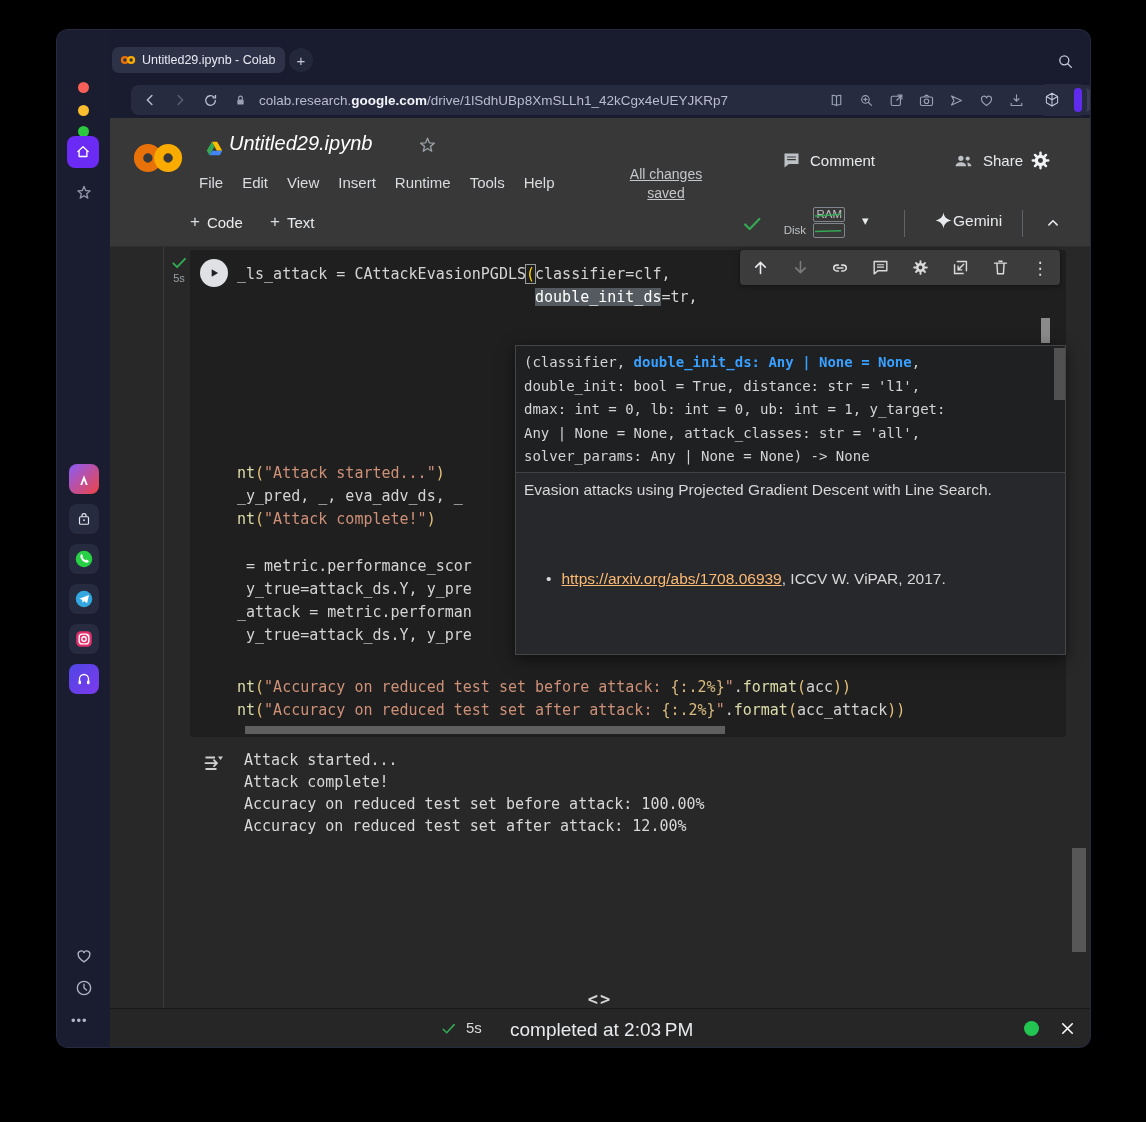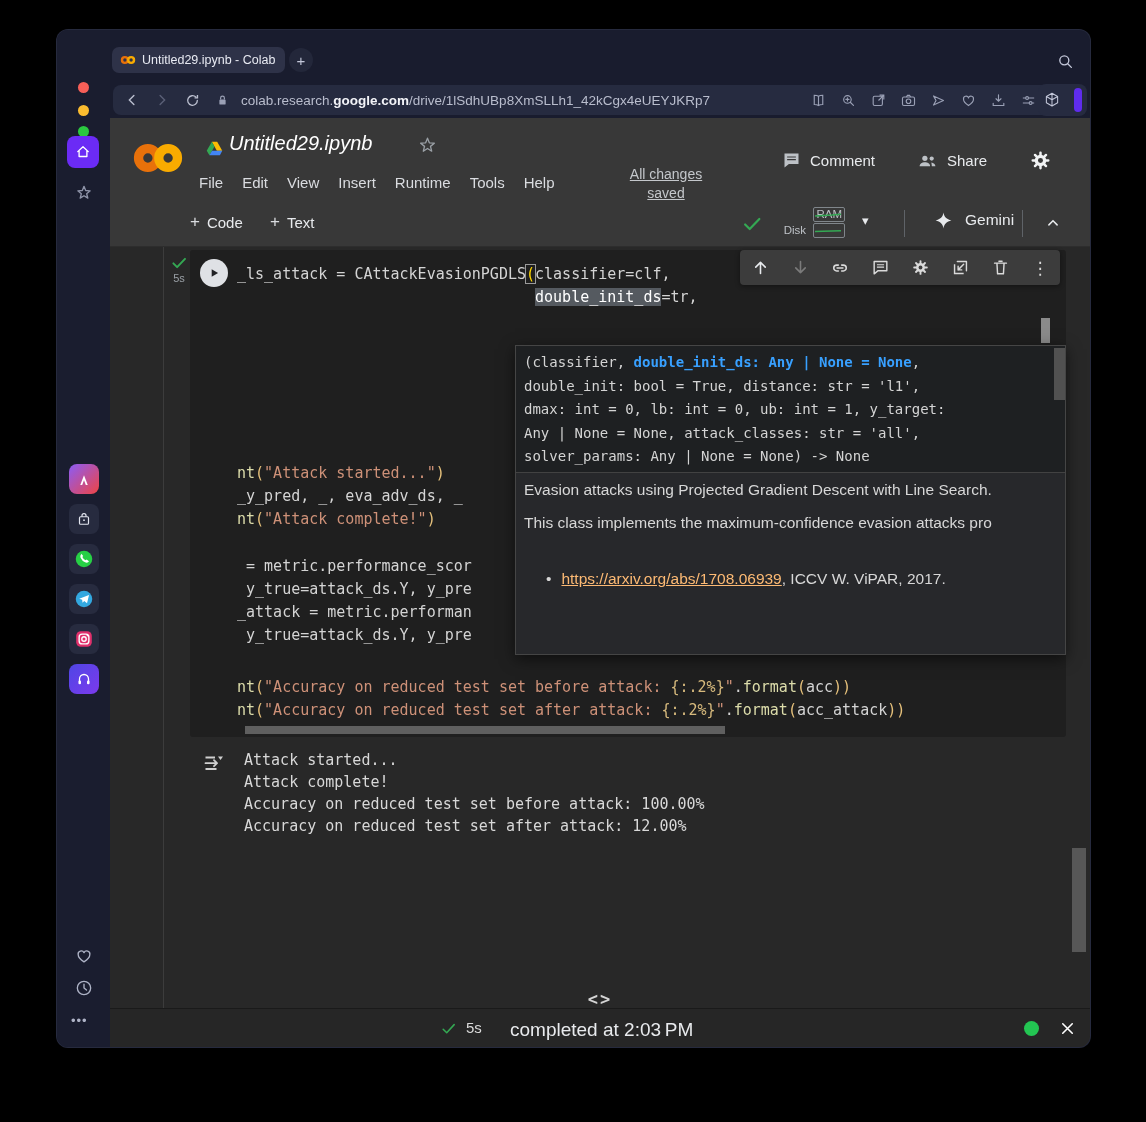--- a/index.html
+++ b/index.html
@@ -12,21 +12,21 @@
   .tl{position:absolute;width:11px;height:11px;border-radius:50%;}
   .tile{position:absolute;width:32px;height:32px;border-radius:8px;display:flex;align-items:center;justify-content:center;}
   .appbg{background:#272b3f;}
   .sideglyph{position:absolute;display:flex;align-items:center;justify-content:center;color:#aeb3c6;}
   
   .tabpill{position:absolute;left:55px;top:17px;width:173px;height:26px;border-radius:7px;background:#2e3248;
            display:flex;align-items:center;gap:6px;padding-left:8px;box-sizing:border-box;}
   .tabtitle{font-size:12.5px;color:#e8eaf2;white-space:nowrap;}
   .newtab{position:absolute;left:232px;top:18px;width:24px;height:24px;border-radius:50%;background:#23273a;
           color:#c3c7d9;font-size:15px;display:flex;align-items:center;justify-content:center;}
-  .urlbar{position:absolute;left:56px;top:55px;width:964px;height:30px;border-radius:8px;background:#262b40;
+  .urlbar{position:absolute;left:74px;top:55px;width:964px;height:30px;border-radius:8px;background:#262b40;
           display:flex;align-items:center;}
   .extbox{position:absolute;left:981px;top:54px;width:49px;height:32px;border-radius:8px;background:#262b40;
           display:flex;align-items:center;justify-content:space-between;padding:0 5px;box-sizing:border-box;}
   .pill{width:8px;height:24px;border-radius:4px;background:#5f2ced;}
   .urltext{font-size:13.5px;color:#b9bdcd;white-space:nowrap;margin-left:4px;}
   .urltext b{color:#f2f3f7;font-weight:bold;}
   .navic{width:30px;display:flex;align-items:center;justify-content:center;flex:0 0 auto;}
   .uicons{margin-left:auto;display:flex;align-items:center;}
   .uicons .navic{width:30px;}
   .personbox{width:28px;height:24px;border-radius:6px;background:#3a3f57;display:flex;align-items:center;justify-content:center;margin:0 4px 0 2px;}
@@ -38,21 +38,21 @@
   .menus span{cursor:default;}
   .savestatus{position:absolute;left:500px;top:47px;width:112px;text-align:center;font-size:14px;color:#c4c7cb;
               text-decoration:underline;line-height:19px;}
   .hbtn{position:absolute;top:32px;display:flex;align-items:center;gap:8px;color:#e8eaed;font-size:15px;}
   .ctoolbar{position:absolute;left:0;top:82px;right:0;height:47px;background:#383838;border-bottom:1px solid #2d2d2d;box-sizing:border-box;}
   .addbtn{position:absolute;top:12px;display:flex;align-items:center;gap:7px;color:#e8eaed;font-size:15px;}
   .plus{font-size:17px;color:#dadce0;}
   .reslabel{position:absolute;font-size:11.5px;color:#bdc1c6;width:34px;text-align:right;}
   .spark{position:absolute;width:30px;height:13px;border:1px solid #80868b;border-radius:2px;}
   .vdiv{position:absolute;top:10px;width:1px;height:27px;background:#5f6368;}
-  .gem{position:absolute;left:824px;top:11px;display:flex;gap:12px;color:#e8eaed;font-size:15.5px;}
+  .gem{position:absolute;left:824px;top:11px;display:flex;align-items:center;gap:0;color:#e8eaed;font-size:15.5px;}
   
   .cbody{position:absolute;left:0;top:129px;right:0;bottom:39px;background:#282828;}
   .navstrip{position:absolute;left:0;top:129px;width:54px;bottom:39px;background:#282828;border-right:1px solid #3c3c3c;box-sizing:border-box;}
   .nico{position:absolute;left:50%;transform:translate(-50%,-50%);color:#cfcfcf;display:flex;align-items:center;justify-content:center;}
   .vars{font-size:16px;color:#d4d4d4;font-family:"DejaVu Serif",serif;font-style:italic;}
   .codeglyph{font-size:17px;color:#d4d4d4;font-weight:bold;letter-spacing:2px;font-family:"DejaVu Sans Mono",monospace;}
   
   .cell{position:absolute;left:80px;top:132px;width:876px;height:487px;background:#1f1f1f;border-radius:3px;}
   .execinfo{position:absolute;left:56px;top:136px;width:26px;text-align:center;}
   .exectime{font-size:11px;color:#9aa0a6;margin-top:0px;}
@@ -311,21 +311,21 @@
           <span>Help</span>
         </div>
         <div class="savestatus"><span>All changes</span><br><span>saved</span></div>
         <div class="hbtn" style="left:671px">
           <svg width="21" height="21" viewBox="0 0 24 24">
               <path d="M4 4h16v12H9l-5 4z" fill="#bdc1c6"></path>
               <path d="M7 8h10M7 11h10" stroke="#383838" stroke-width="1.4"></path>
             </svg>
           <span>Comment</span>
         </div>
-        <div class="hbtn" style="left:806px">
+        <div class="hbtn" style="left:842px">
           <svg width="23" height="21" viewBox="0 0 24 24">
               <circle cx="9" cy="9.5" r="3" fill="#bdc1c6"></circle>
               <path d="M3 18.5c0-3 3-4.4 6-4.4s6 1.4 6 4.4z" fill="#bdc1c6"></path>
               <circle cx="16.8" cy="9.8" r="2.4" fill="#bdc1c6"></circle>
               <path d="M16.4 14.4c2.5.4 4.6 1.7 4.6 4.1h-4" fill="#bdc1c6"></path>
             </svg>
           <span>Share</span>
         </div>
         <div style="position:absolute;left:919px;top:31px">
           <svg width="23" height="23" viewBox="0 0 24 24">
@@ -515,21 +515,20 @@
       <div class="tooltip">
         <div class="sig">
             <div class="code-line"><span class="tk-p">(classifier, </span><span class="tk-param">double_init_ds: Any | None = None</span><span class="tk-p">,</span></div>
             <div class="code-line"><span class="tk-p">double_init: bool = True, distance: str = 'l1',</span></div>
             <div class="code-line"><span class="tk-p">dmax: int = 0, lb: int = 0, ub: int = 1, y_target:</span></div>
             <div class="code-line"><span class="tk-p">Any | None = None, attack_classes: str = 'all',</span></div>
             <div class="code-line"><span class="tk-p">solver_params: Any | None = None) -&gt; None</span></div>
           </div>
         <div class="docbody">
           <div class="docline" style="top:8px">Evasion attacks using Projected Gradient Descent with Line Search.</div>
-          <div class="docline" style="top:41px">This class implements the maximum-confidence evasion attacks pro</div>
           <div class="reference" style="top:97px">
             <span class="bullet">•</span><a class="doclink">https://arxiv.org/abs/1708.06939</a><span>, ICCV W. ViPAR, 2017.</span>
           </div>
         </div>
         <div class="ttscroll"></div>
       </div>
 
       <div class="outicon">
         <svg width="24" height="24" viewBox="0 0 24 24">
             <path d="M3.5 6.5h9.5M3.5 18h11" stroke="#d0d0d0" stroke-width="1.8" fill="none"></path>

